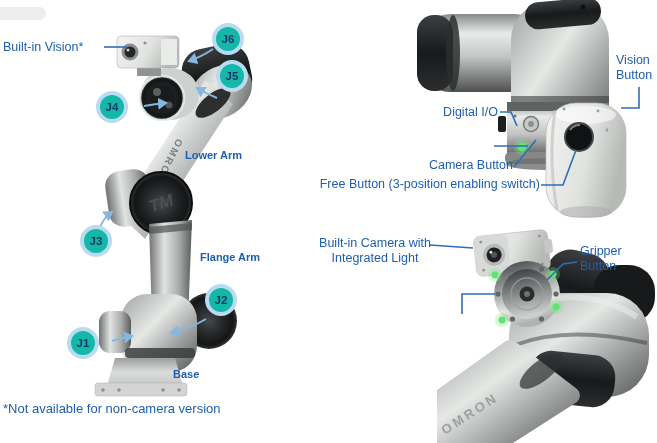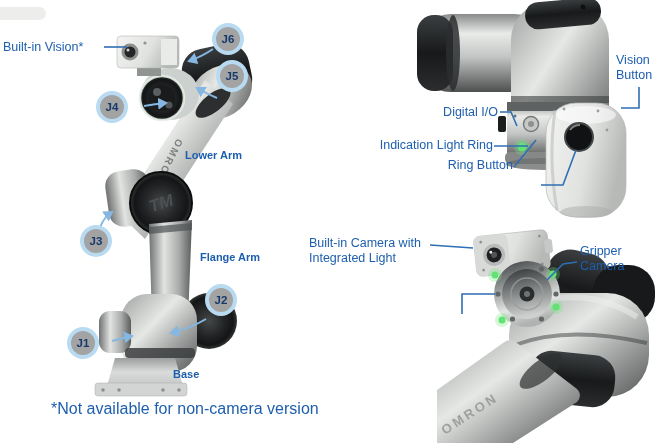--- a/index.html
+++ b/index.html
@@ -1,24 +1,24 @@
 <!DOCTYPE html>
 <html><head>
 <meta charset="utf-8">
 <style>
   html,body{margin:0;padding:0;background:#fff;}
   .canvas{position:relative;width:657px;height:443px;background:#ffffff;overflow:hidden;
           font-family:"Liberation Sans", sans-serif;}
   .lbl{position:absolute;color:#1d5fae;font-size:12.5px;line-height:15px;white-space:nowrap;}
   .lbl.bold{font-weight:bold;font-size:11px;margin-left:22px;}
-  .lbl.right{text-align:left;}
+  .lbl.right{text-align:center;}
   .lbl.wrap{white-space:normal;}
-  .footnote{font-size:16px;margin-left:48px;}
+  .footnote{font-size:13px;}
   .jbadge{position:absolute;width:24px;height:24px;border:4px solid #b9dbf2;border-radius:50%;
-          background:#a3a3a3;color:#16396b;font-weight:bold;font-size:11.5px;
+          background:#14b8a6;color:#16396b;font-weight:bold;font-size:11.5px;
           display:flex;align-items:center;justify-content:center;}
   svg.fig{position:absolute;}
   #overlay{position:absolute;left:0;top:0;pointer-events:none;}
   .artifact{position:absolute;background:#ededeb;border-radius:0 7px 7px 0;}
 </style>
 </head>
 <body>
 
 <div class="canvas">
 
@@ -272,25 +272,25 @@
 
   
   <div class="lbl" style="left:3px;top:40px">Built-in Vision*</div>
   <div class="lbl bold" style="left:163px;top:148px">Lower Arm</div>
   <div class="lbl bold" style="left:178px;top:250px">Flange Arm</div>
   <div class="lbl bold" style="left:151px;top:367px">Base</div>
   <div class="lbl footnote" style="left:3px;top:401px">*Not available for non-camera version</div>
 
   <div class="lbl wrap" style="left:616px;top:53px;width:46px">Vision Button</div>
   <div class="lbl right" style="right:159px;top:105px">Digital I/O</div>
-  <div class="lbl right" style="right:164px;top:138px">Indication Light Ring</div>
-  <div class="lbl right" style="right:144px;top:158px">Ring Button</div>
+  <div class="lbl right" style="right:144px;top:158px">Camera Button</div>
+  <div class="lbl right" style="right:117px;top:177px">Free Button (3-position enabling switch)</div>
 
   <div class="lbl wrap right" style="right:216px;top:236px;width:132px">Built-in Camera with Integrated Light</div>
-  <div class="lbl wrap" style="left:580px;top:244px;width:52px">Gripper Camera</div>
+  <div class="lbl wrap" style="left:580px;top:244px;width:52px">Gripper Button</div>
 
   
   <div class="jbadge" style="left:212px;top:23px">J6</div>
   <div class="jbadge" style="left:216px;top:60px">J5</div>
   <div class="jbadge" style="left:96px;top:91px">J4</div>
   <div class="jbadge" style="left:80px;top:225px">J3</div>
   <div class="jbadge" style="left:205px;top:284px">J2</div>
   <div class="jbadge" style="left:67px;top:327px">J1</div>
 
 </div>

